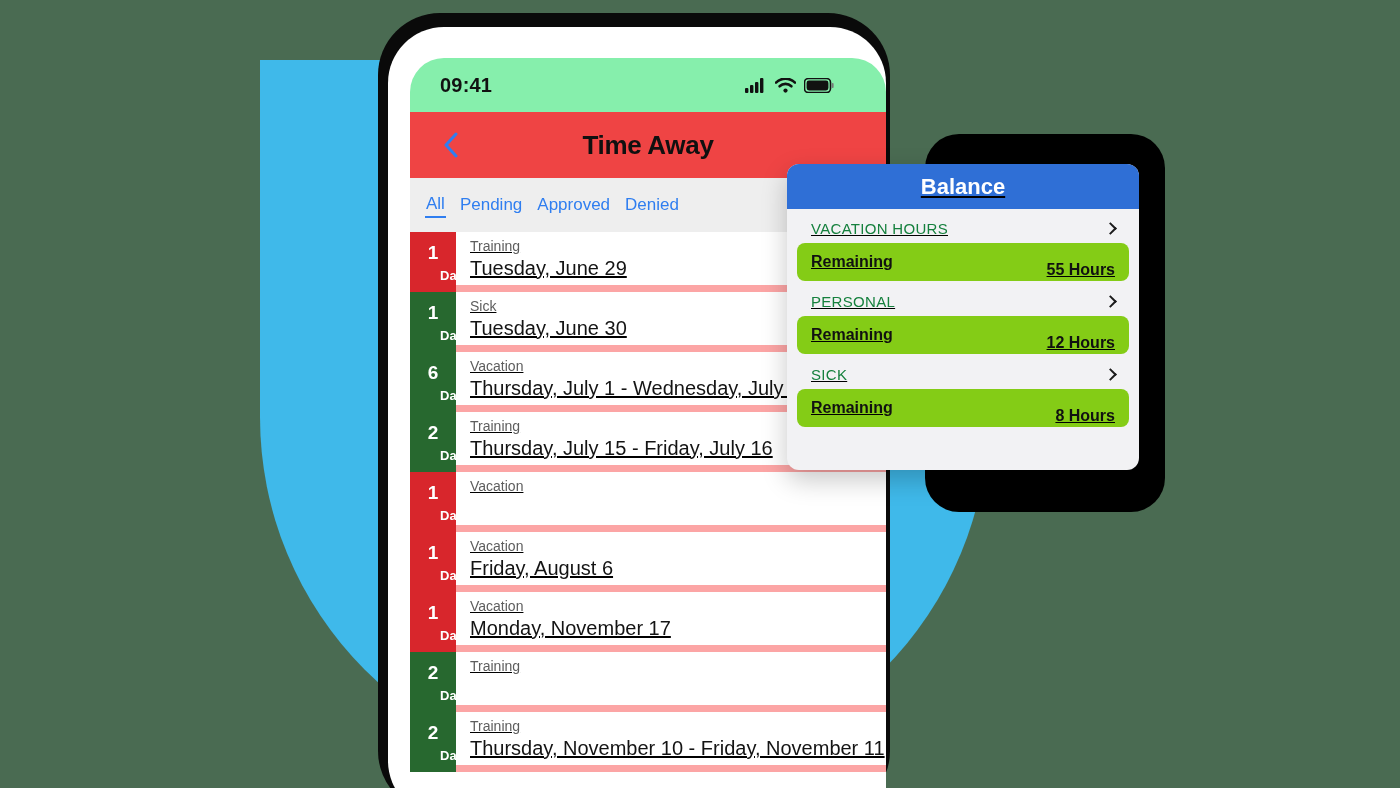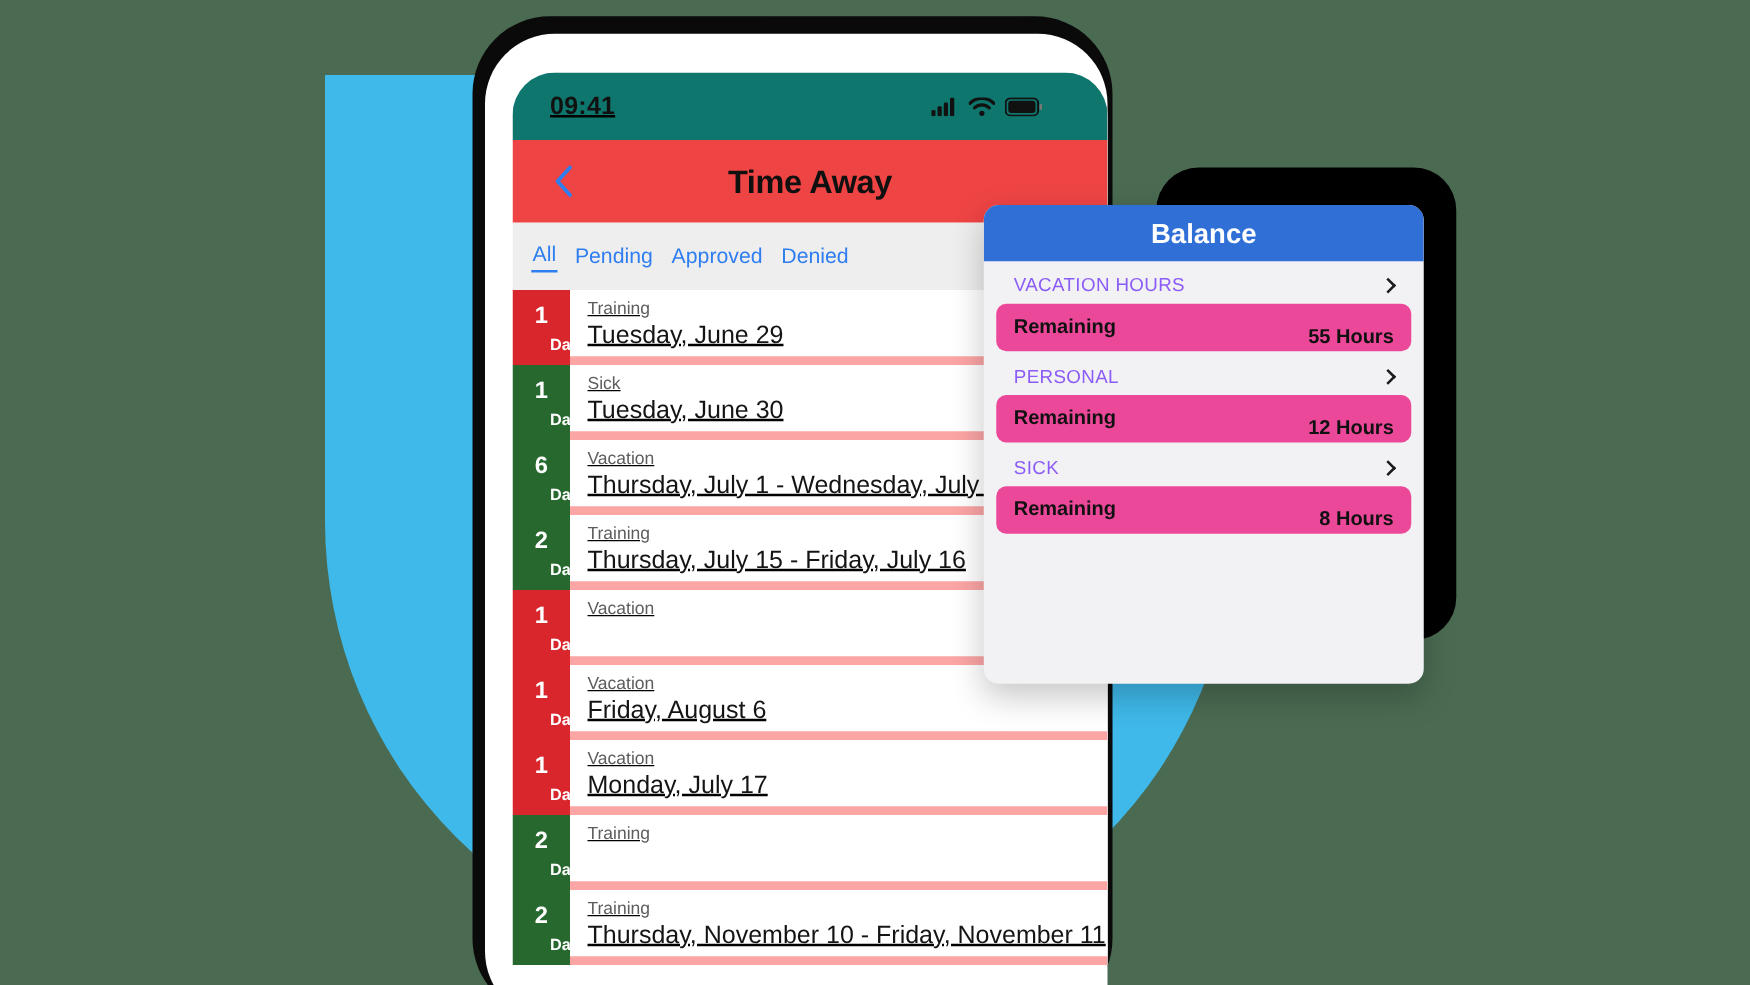--- a/index.html
+++ b/index.html
@@ -66,26 +66,25 @@
     width: 476px;
     height: 740px;
     background: #ffffff;
     border-radius: 34px 34px 0 0;
     overflow: hidden;
   }
 
   
   .status-bar {
     height: 54px;
-    background: #0f766e;
+    background: #86efac;
     display: flex;
     align-items: center;
     justify-content: space-between;
     padding: 0 52px 0 30px;
-    text-decoration: underline;
   }
   .status-time {
     font-size: 20px;
     font-weight: bold;
     color: #111;
     letter-spacing: 0.2px;
   }
   .status-icons {
     display: flex;
     align-items: center;
@@ -190,25 +189,26 @@
     line-height: 1.35;
     white-space: nowrap;
   }
 
   
   .balance-panel {
     position: absolute;
     left: 787px;
     top: 164px;
     width: 352px;
-    height: 383px;
+    height: 306px;
     border-radius: 12px;
     overflow: hidden;
     background: #f2f2f4;
     box-shadow: 0 10px 26px rgba(0,0,0,0.22);
+    text-decoration: underline;
   }
   .balance-header {
     height: 45px;
     background: #2f6fd6;
     display: flex;
     align-items: center;
     justify-content: center;
   }
   .balance-header-title {
     color: #ffffff;
@@ -223,25 +223,25 @@
 
   .balance-cat {
     display: flex;
     align-items: center;
     justify-content: space-between;
     padding: 3px 14px 6px 14px;
     cursor: pointer;
   }
   .balance-cat-label {
     font-size: 15px;
-    color: #8b5cf6;
+    color: #15803d;
     letter-spacing: 0.3px;
   }
   .balance-row {
-    background: #ec4899;
+    background: #84cc16;
     border-radius: 8px;
     height: 38px;
     display: flex;
     align-items: center;
     justify-content: space-between;
     padding: 0 14px;
   }
   .balance-row-label {
     font-size: 16px;
     font-weight: bold;
@@ -374,21 +374,21 @@
             <div class="row-dates">Friday, August 6</div>
           </div>
         </div>
         <div class="request-row">
           <div class="day-badge red">
             <div class="day-count">1</div>
             <div class="day-unit">Day</div>
           </div>
           <div class="row-body">
             <div class="row-type">Vacation</div>
-            <div class="row-dates">Monday, July 17</div>
+            <div class="row-dates">Monday, November 17</div>
           </div>
         </div>
         <div class="request-row">
           <div class="day-badge green">
             <div class="day-count">2</div>
             <div class="day-unit">Day</div>
           </div>
           <div class="row-body">
             <div class="row-type">Training</div>
           </div>

